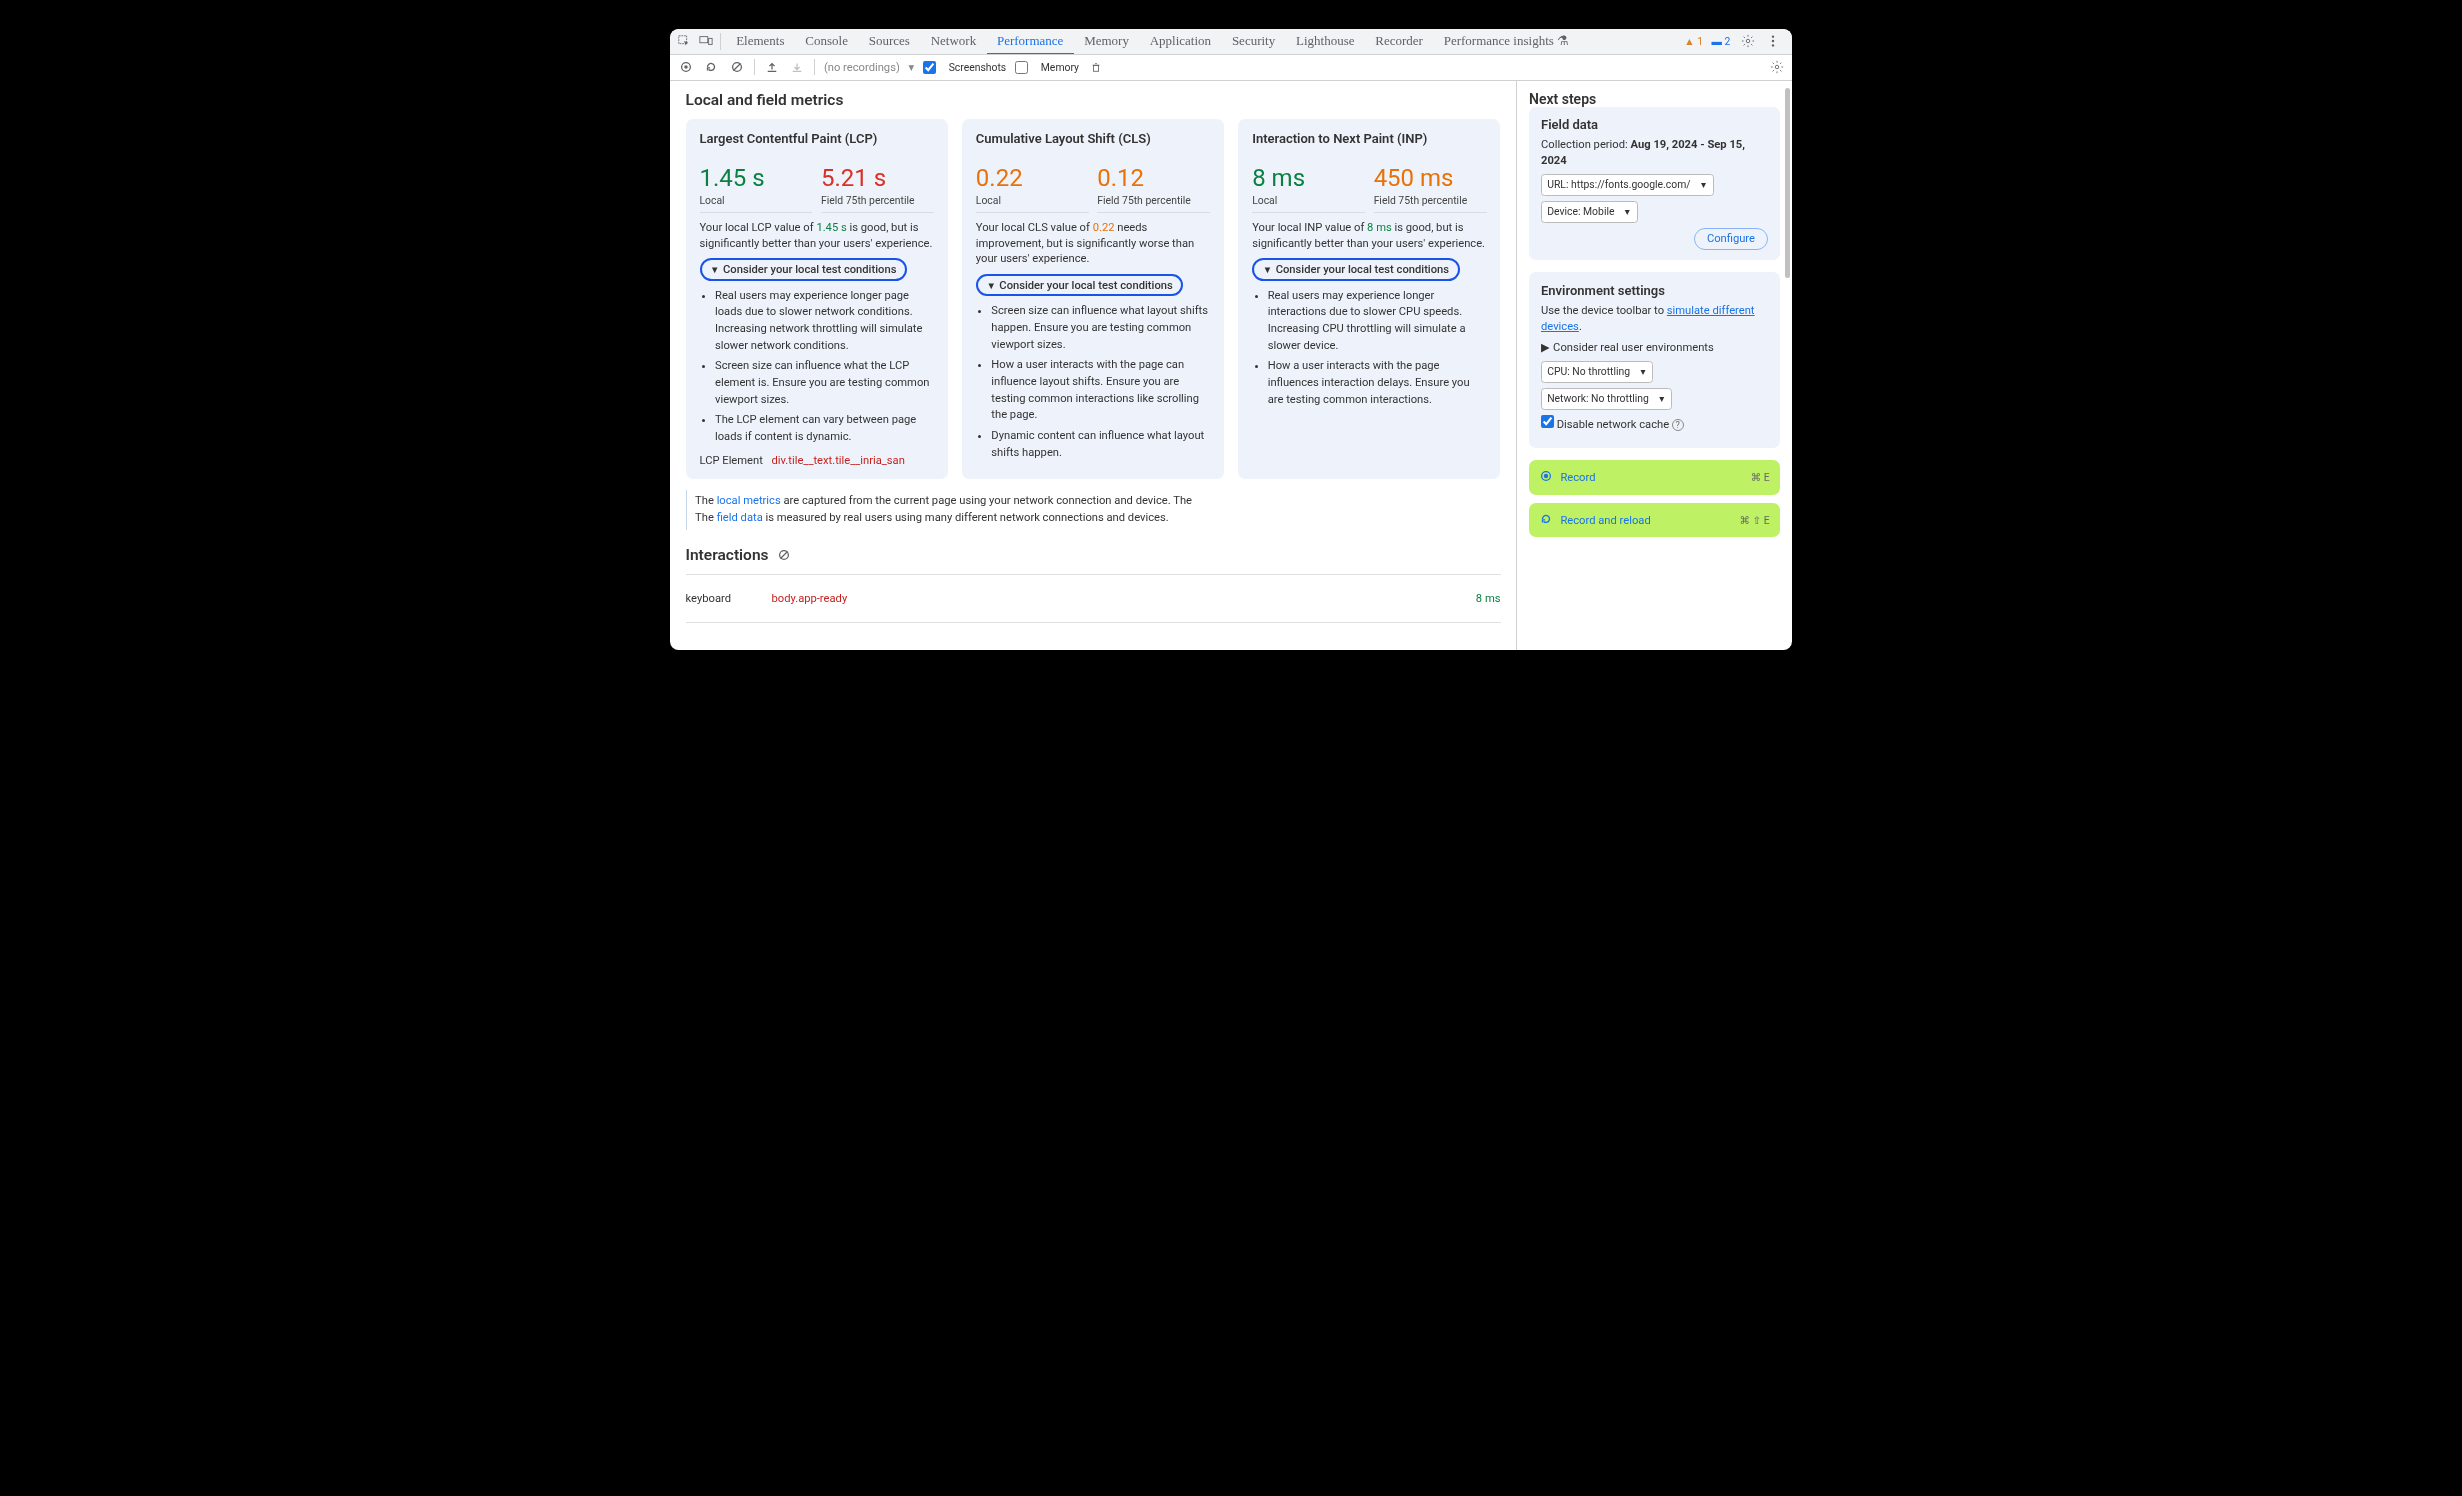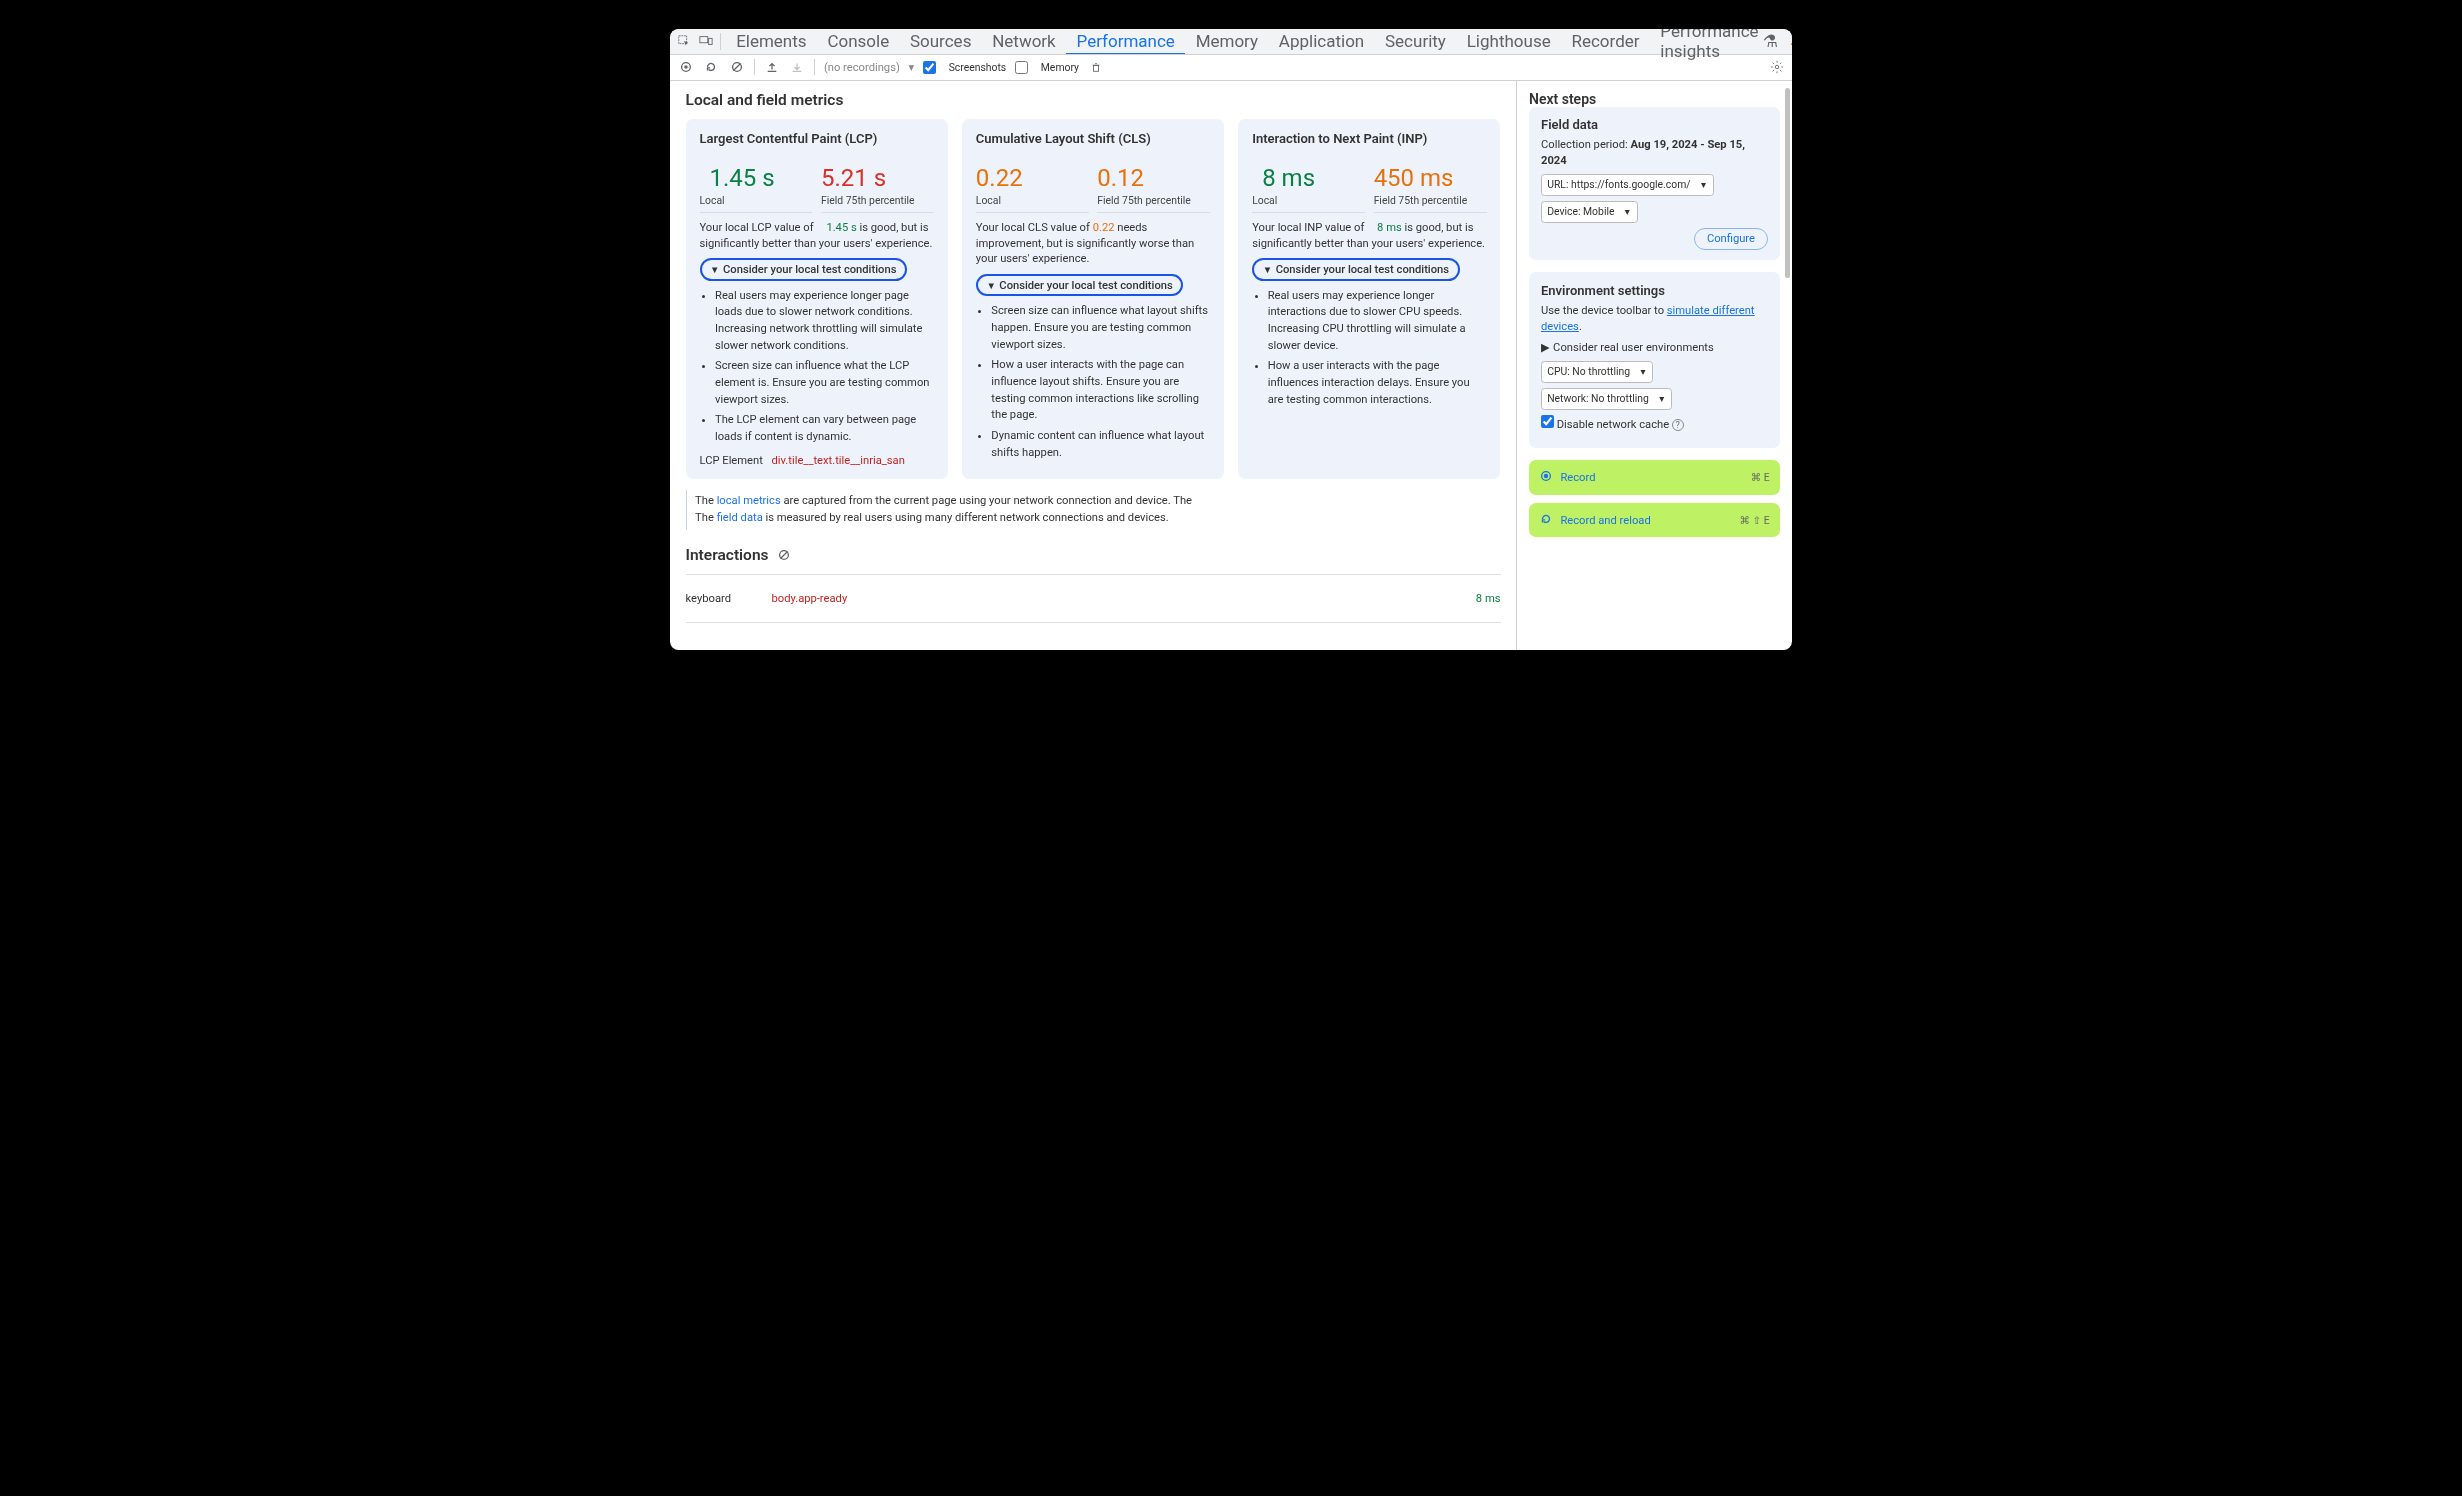--- a/index.html
+++ b/index.html
@@ -47,24 +47,25 @@
   align-items: center;
   border-bottom: 0.9px solid #d0d0d0;
   padding: 0 5.2px;
 }
 .tabbar-left { display: flex; align-items: center; gap: 5.2px; padding-right: 5.2px; border-right: 0.9px solid #d0d0d0; }
 .tabbar-tabs { display: flex; align-items: stretch; height: 100%; margin-left: 5.2px; }
 .tab {
   padding: 0 10.4px;
   display: flex;
   align-items: center;
-  font-size: 17px;
+  font-size: 13px;
   color: #5f6368;
   cursor: pointer;
   border-bottom: 1.7px solid transparent;
+  font-family: Liberation Serif, serif;
 }
 .tab.active { color: #1a73e8; border-bottom-color: #1a73e8; }
 .tabbar-right { margin-left: auto; display: flex; align-items: center; gap: 8.6px; padding-right: 5.2px; }
 .icon-btn { width: 17px; height: 17px; display: inline-flex; align-items: center; justify-content: center; color: #5f6368; cursor: pointer; }
 .badge-warn { display: flex; align-items: center; gap: 2.6px; color: #d9822b; font-size: 10.4px; }
 .badge-msg { display: flex; align-items: center; gap: 2.6px; color: #1a73e8; font-size: 10.4px; }
 .toolbar2 {
   height: 26px;
   background: #fff;
   border-bottom: 0.9px solid #d0d0d0;
@@ -105,21 +106,21 @@
 }
 .card-title { font-size: 13px; font-weight: 600; margin-bottom: 20px; }
 .metric-row { display: flex; gap: 8.6px; margin-bottom: 7px; }
 .metric-col { flex: 1; border-bottom: 0.9px solid #d8dde4; padding-bottom: 5.2px; }
 .metric-value {
   font-size: 24px;
   font-weight: 400;
   line-height: 1;
   white-space: nowrap;
 }
-.good { color: #0b8043; margin-left: 10px; }
+.good { color: #0b8043; }
 .bad { color: #e8710a; }
 .bad-red { color: #d93025; }
 .metric-label { font-size: 10.4px; color: #444; margin-top: 3.5px; }
 .card-desc { font-size: 11.2px; color: #333; line-height: 1.4; margin-bottom: 7px; }
 .card-desc .bad { color: #e8710a; }
 .card-desc .good { color: #0b8043; }
 .disclosure {
   display: inline-flex;
   align-items: center;
   border: 2.2px solid #1a53e8;

